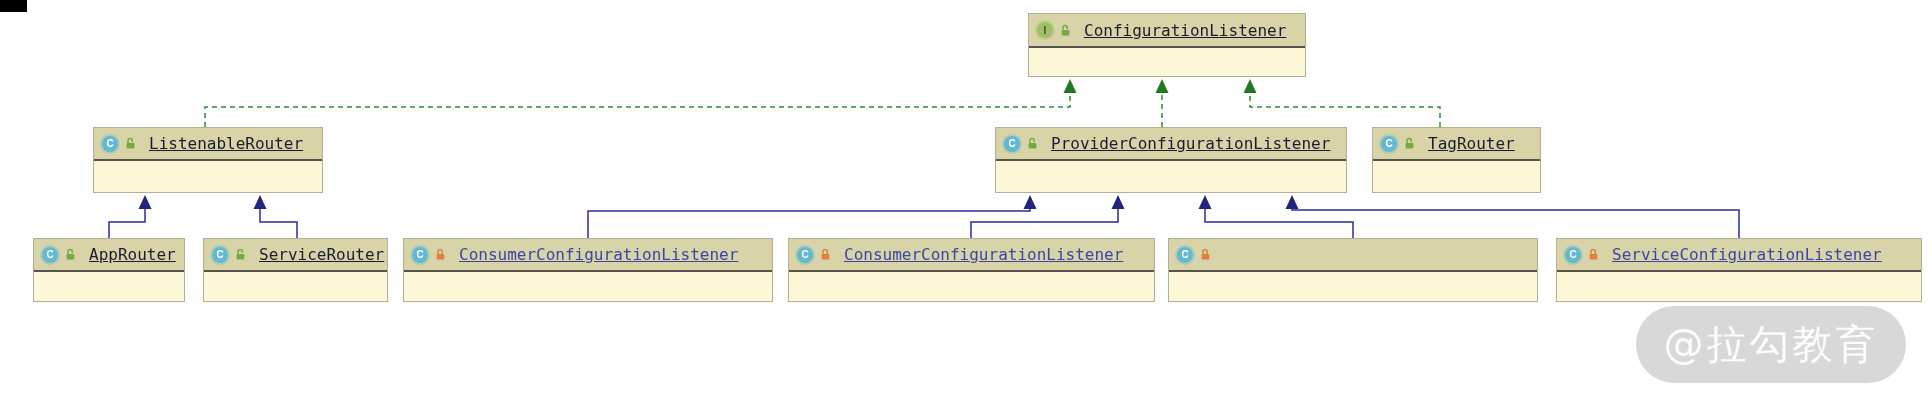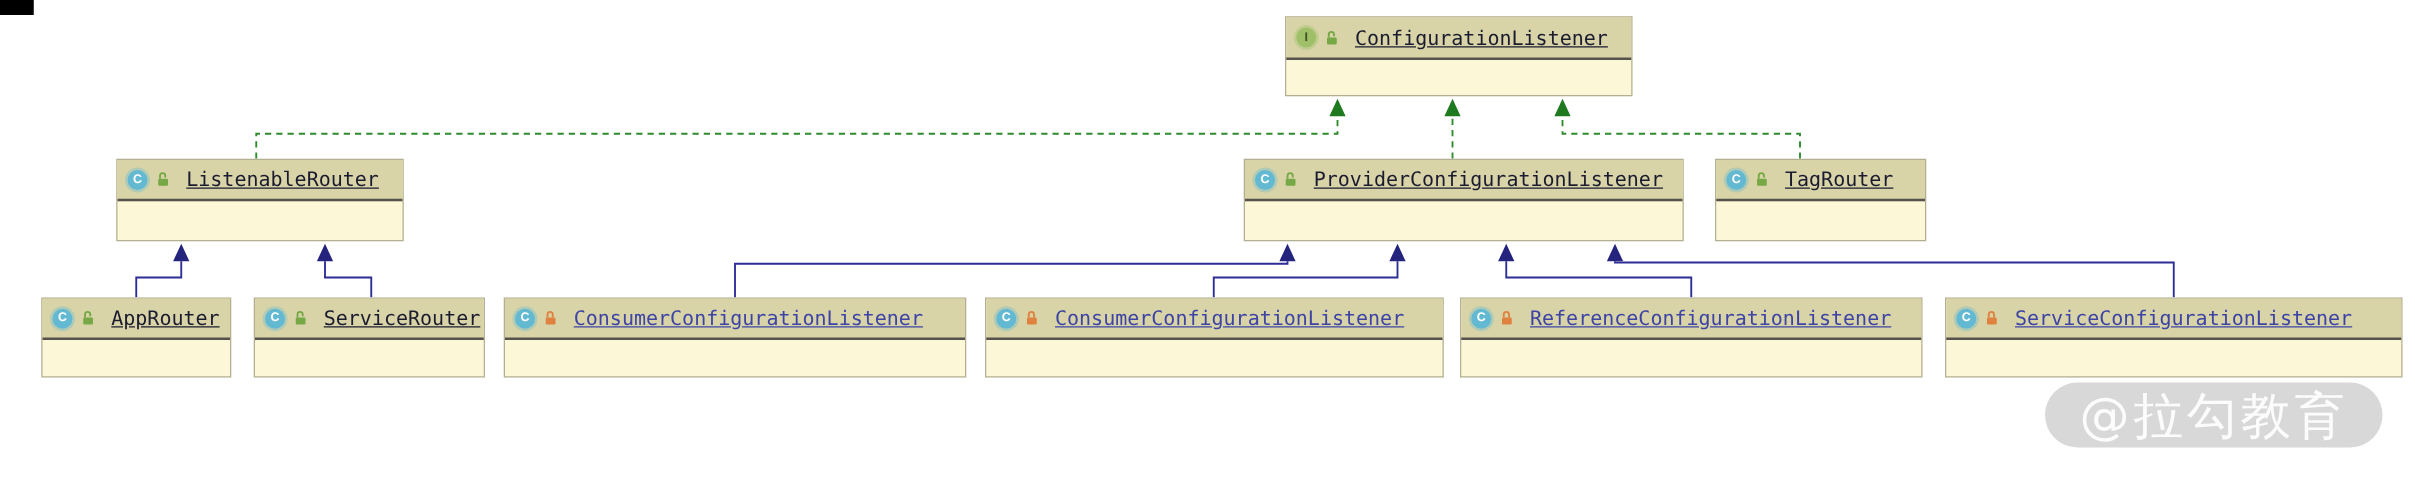--- a/index.html
+++ b/index.html
@@ -23,21 +23,21 @@
   .lock{margin-left:6px;flex:0 0 auto;}
 
   
   svg.edges{position:absolute;left:0;top:0;pointer-events:none;}
   .edge-implements{stroke:#2e8b2e;stroke-width:1.5;fill:none;stroke-dasharray:5 4;}
   .head-implements{fill:#1f7a1f;stroke:none;}
   .edge-extends{stroke:#2d2d96;stroke-width:1.5;fill:none;}
   .head-extends{fill:#24247e;stroke:none;}
 
   
-  .watermark{position:absolute;left:1636px;top:306px;width:270px;height:52px;background:#d8d8d8;border-radius:38px;
+  .watermark{position:absolute;left:1636px;top:306px;width:270px;height:77px;background:#d8d8d8;border-radius:38px;
     display:flex;align-items:center;justify-content:center;font-family:"DejaVu Sans","Liberation Sans",sans-serif;
     font-size:40px;color:rgba(255,255,255,0.92);letter-spacing:3px;}
 </style>
 </head>
 <body>
 
 <div class="canvas">
 
   <div class="corner-block"></div>
 
@@ -160,21 +160,20 @@
     <div></div>
   </div>
 
   <div class="uml-box row3 nested" style="left:1168px;top:238px;width:370px;">
     <div class="uml-hdr">
       <span class="kind-icon kind-class">C</span>
       <svg class="lock" width="13" height="13" viewBox="0 0 13 13">
         <path d="M4,6 V3.6 a2.1,2.1 0 0 1 4.2,0 V6" fill="none" stroke="#e0813f" stroke-width="1.5"></path>
         <rect x="2.6" y="6" width="7.8" height="5.6" rx="1" fill="#e0813f"></rect>
       </svg>
-      <span class="uml-title">ReferenceConfigurationListener</span>
     </div>
     <div></div>
   </div>
 
   <div class="uml-box row3 nested" style="left:1556px;top:238px;width:366px;">
     <div class="uml-hdr">
       <span class="kind-icon kind-class">C</span>
       <svg class="lock" width="13" height="13" viewBox="0 0 13 13">
         <path d="M4,6 V3.6 a2.1,2.1 0 0 1 4.2,0 V6" fill="none" stroke="#e0813f" stroke-width="1.5"></path>
         <rect x="2.6" y="6" width="7.8" height="5.6" rx="1" fill="#e0813f"></rect>

